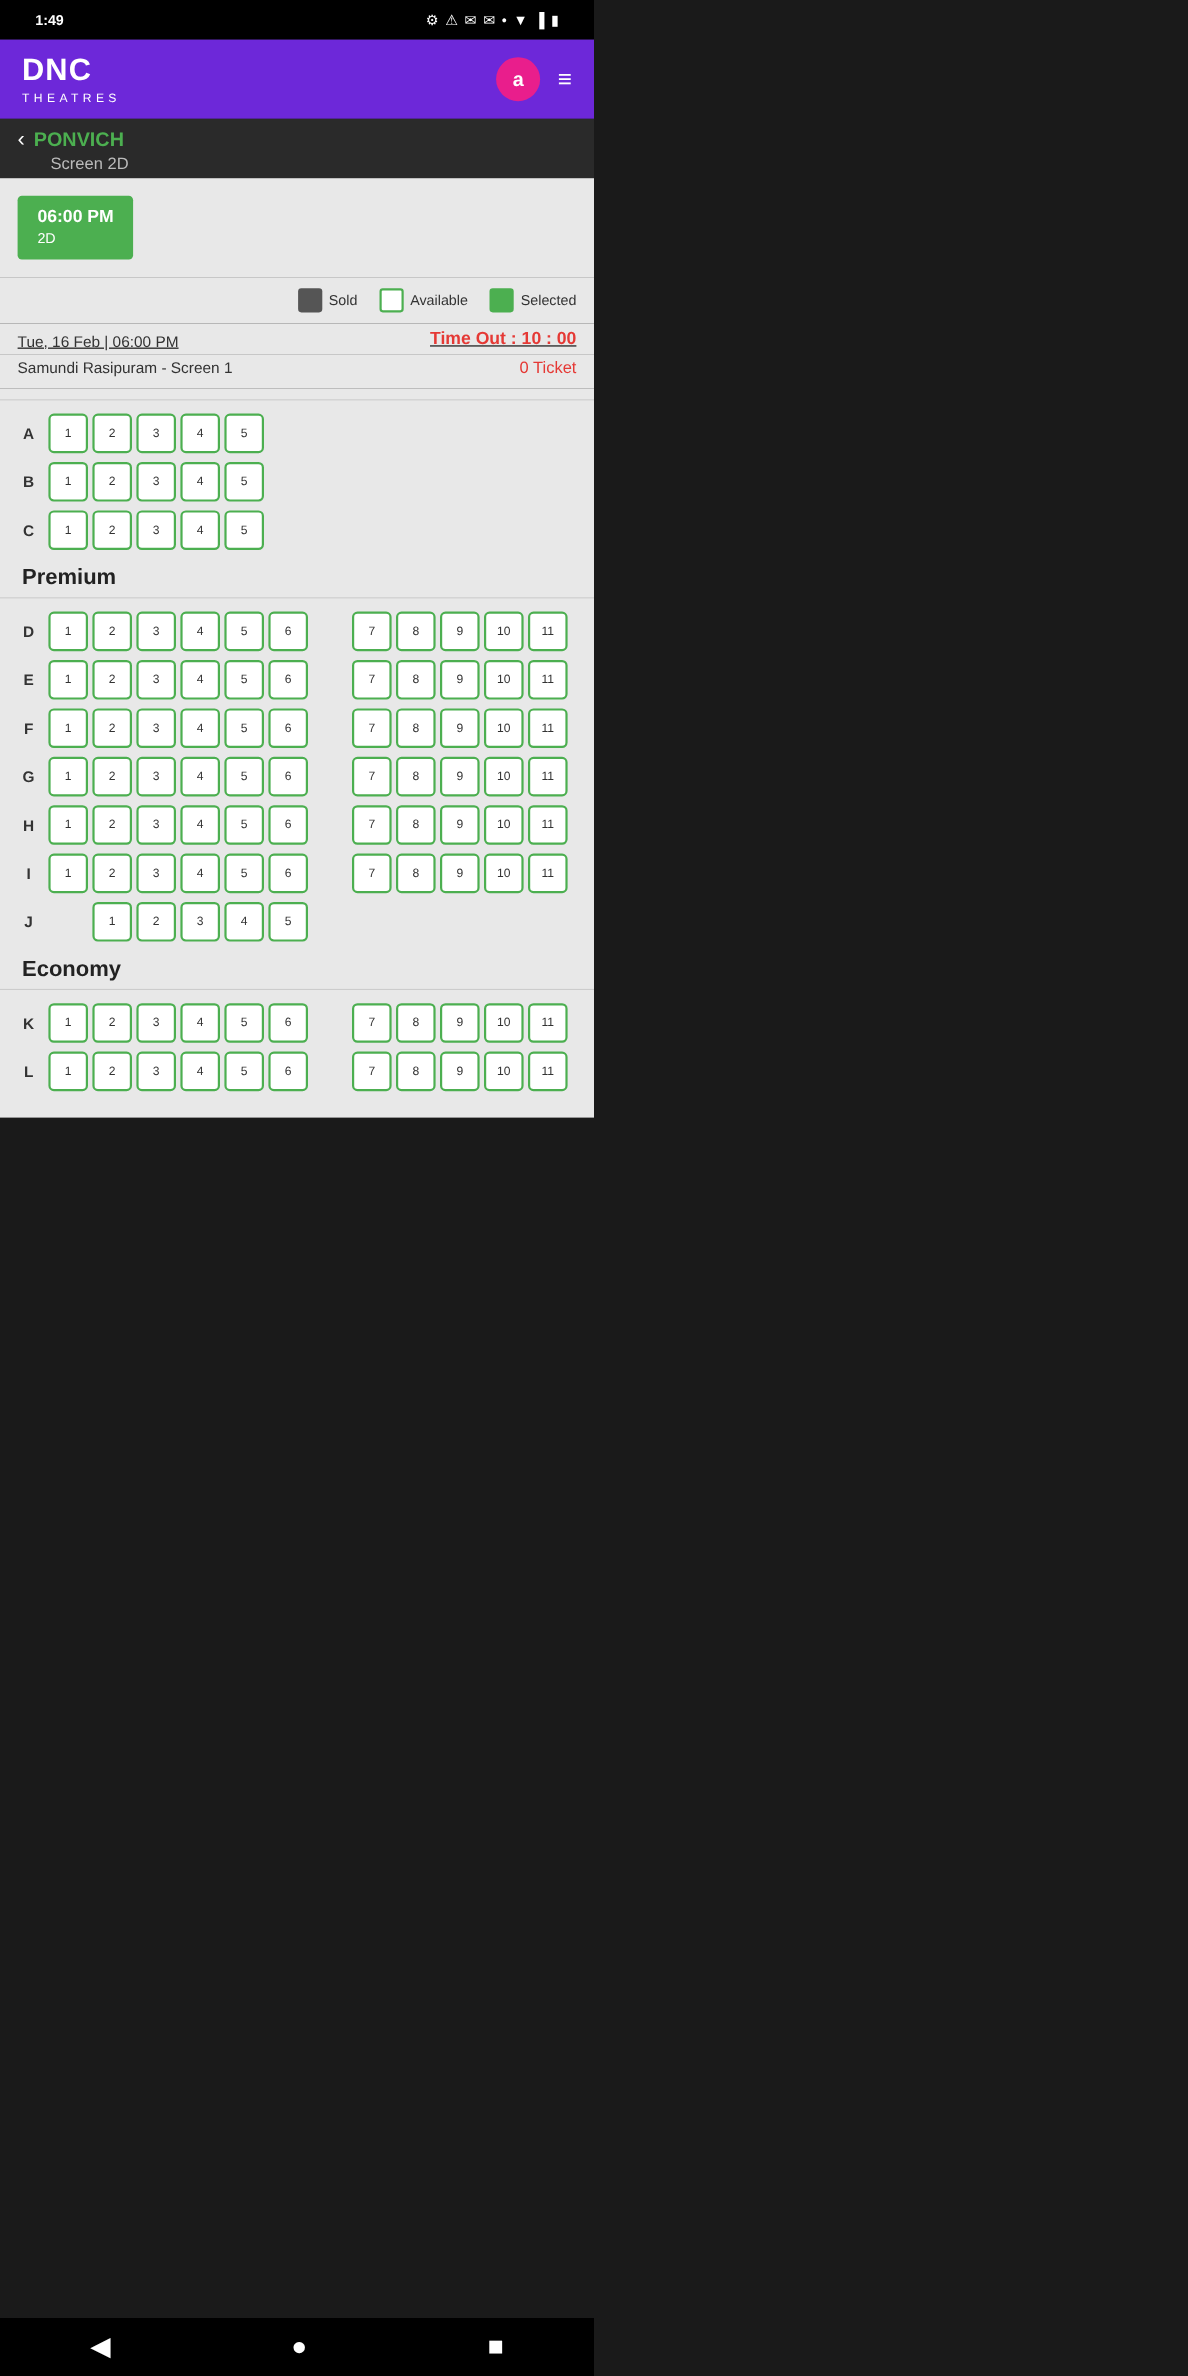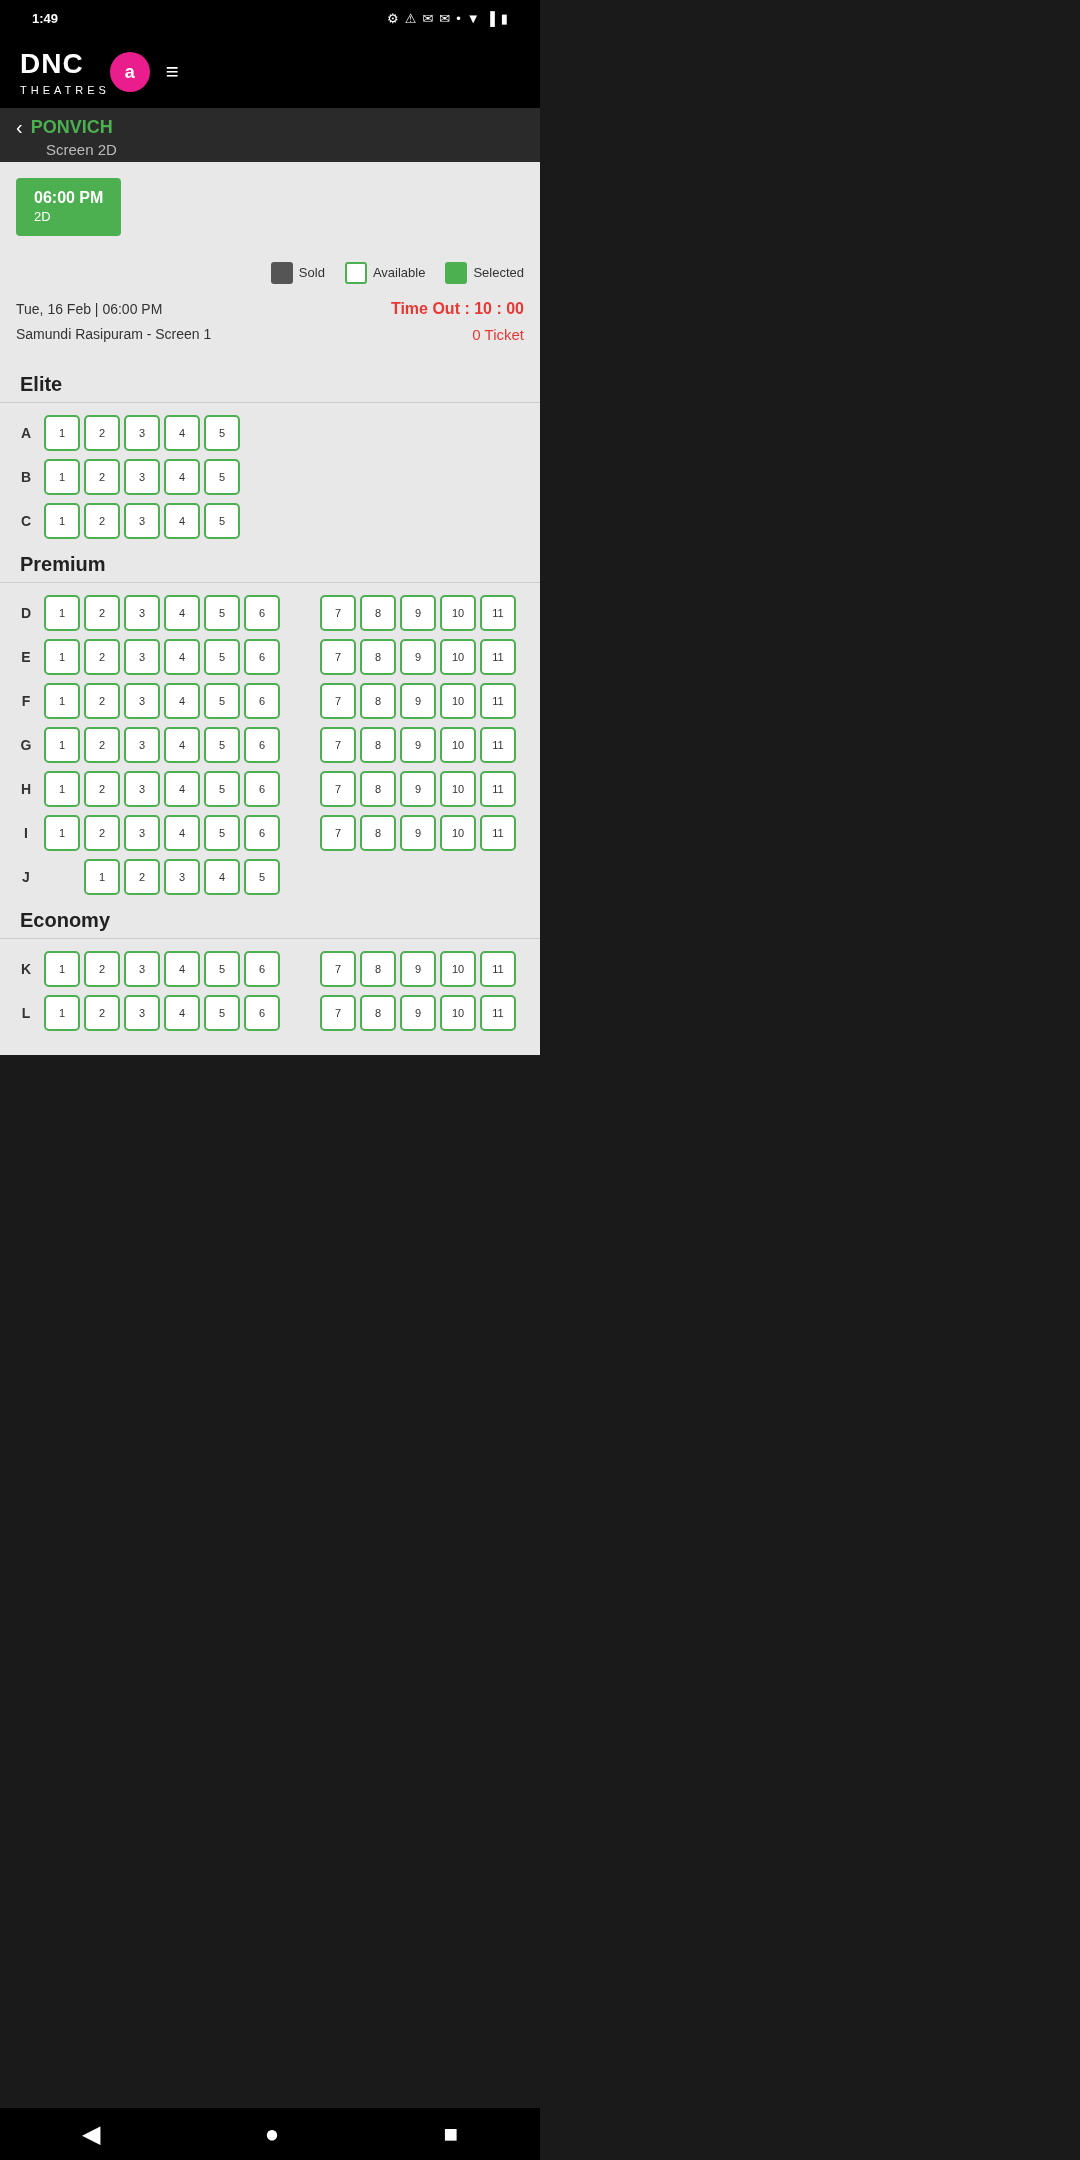--- a/index.html
+++ b/index.html
@@ -25,24 +25,24 @@
     }
     .status-left { font-weight: bold; }
     .status-right {
       display: flex;
       align-items: center;
       gap: 6px;
     }
 
     
     .header {
-      background: #000000;
-      display: flex;
-      align-items: center;
-      justify-content: flex-start;
+      background: #6d28d9;
+      display: flex;
+      align-items: center;
+      justify-content: space-between;
       padding: 12px 20px;
       height: 72px;
     }
     .logo-area {
       display: flex;
       align-items: center;
       gap: 6px;
     }
     .logo-dnc {
       color: #fff;
@@ -149,22 +149,23 @@
     }
     .legend-box.sold { background: #555; }
     .legend-box.available { background: #fff; border: 2px solid #4CAF50; }
     .legend-box.selected { background: #4CAF50; }
 
     
     .info-row {
       background: #e8e8e8;
       display: flex;
       justify-content: space-between;
-      align-items: center;
+      align-items: flex-end;
       padding: 6px 16px 4px 16px;
+      text-decoration: underline;
     }
     .info-date { font-size: 14px; color: #333; }
     .info-timeout { font-size: 16px; color: #e53935; font-weight: bold; }
 
     
     .venue-row {
       background: #e8e8e8;
       display: flex;
       justify-content: space-between;
       align-items: center;
@@ -311,21 +312,20 @@
   <span class="info-date">Tue, 16 Feb | 06:00 PM</span>
   <span class="info-timeout">Time Out : 10 : 00</span>
 </div>
 
 <div class="venue-row">
   <span class="venue-name">Samundi Rasipuram - Screen 1</span>
   <span class="ticket-count">0 Ticket</span>
 </div>
 
 <div class="seat-map" id="seat-map">
-    <div class="section-label">Elite</div>
     <hr class="section-divider">
     <div class="seat-row">
       <div class="row-label">A</div>
       <div class="seats-group">
         <div class="seat">1</div>
         <div class="seat">2</div>
         <div class="seat">3</div>
         <div class="seat">4</div>
         <div class="seat">5</div>
       </div>

